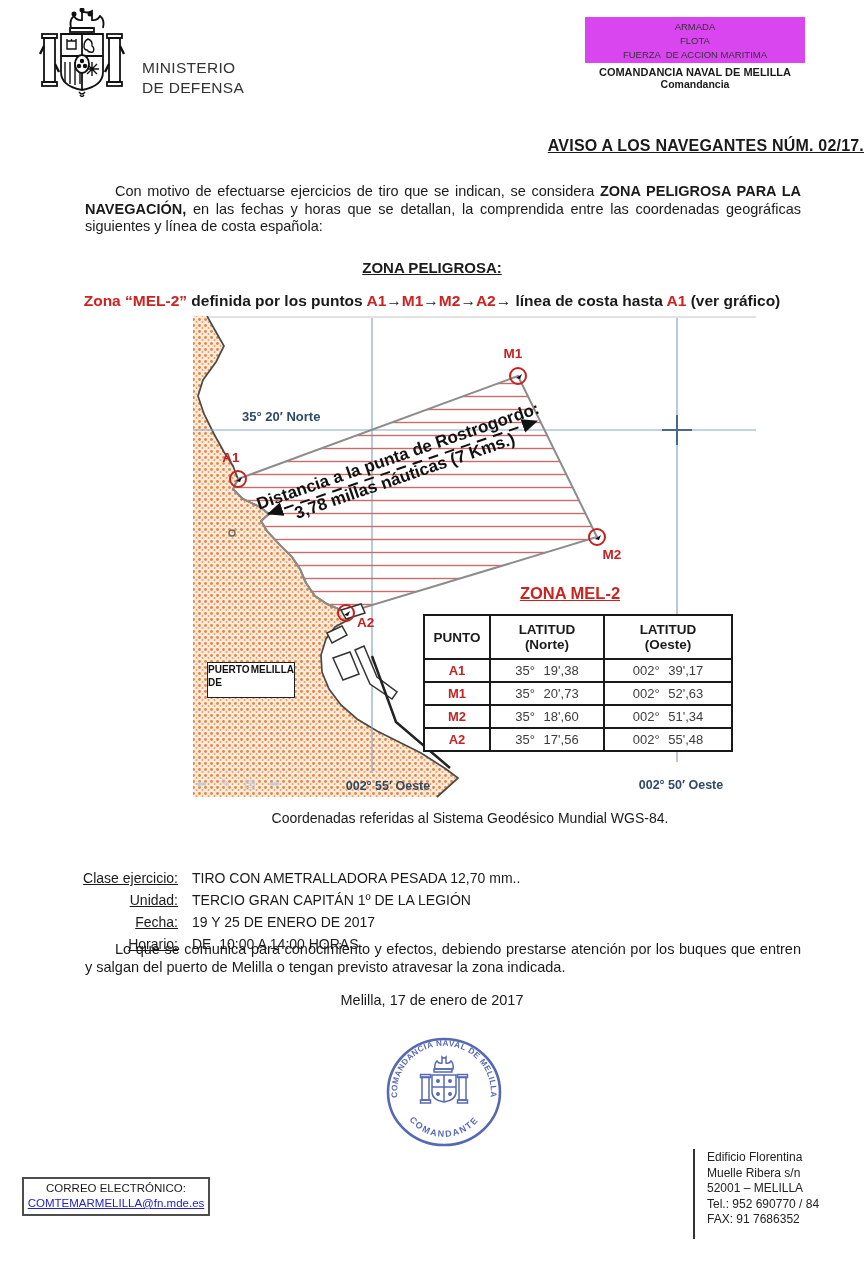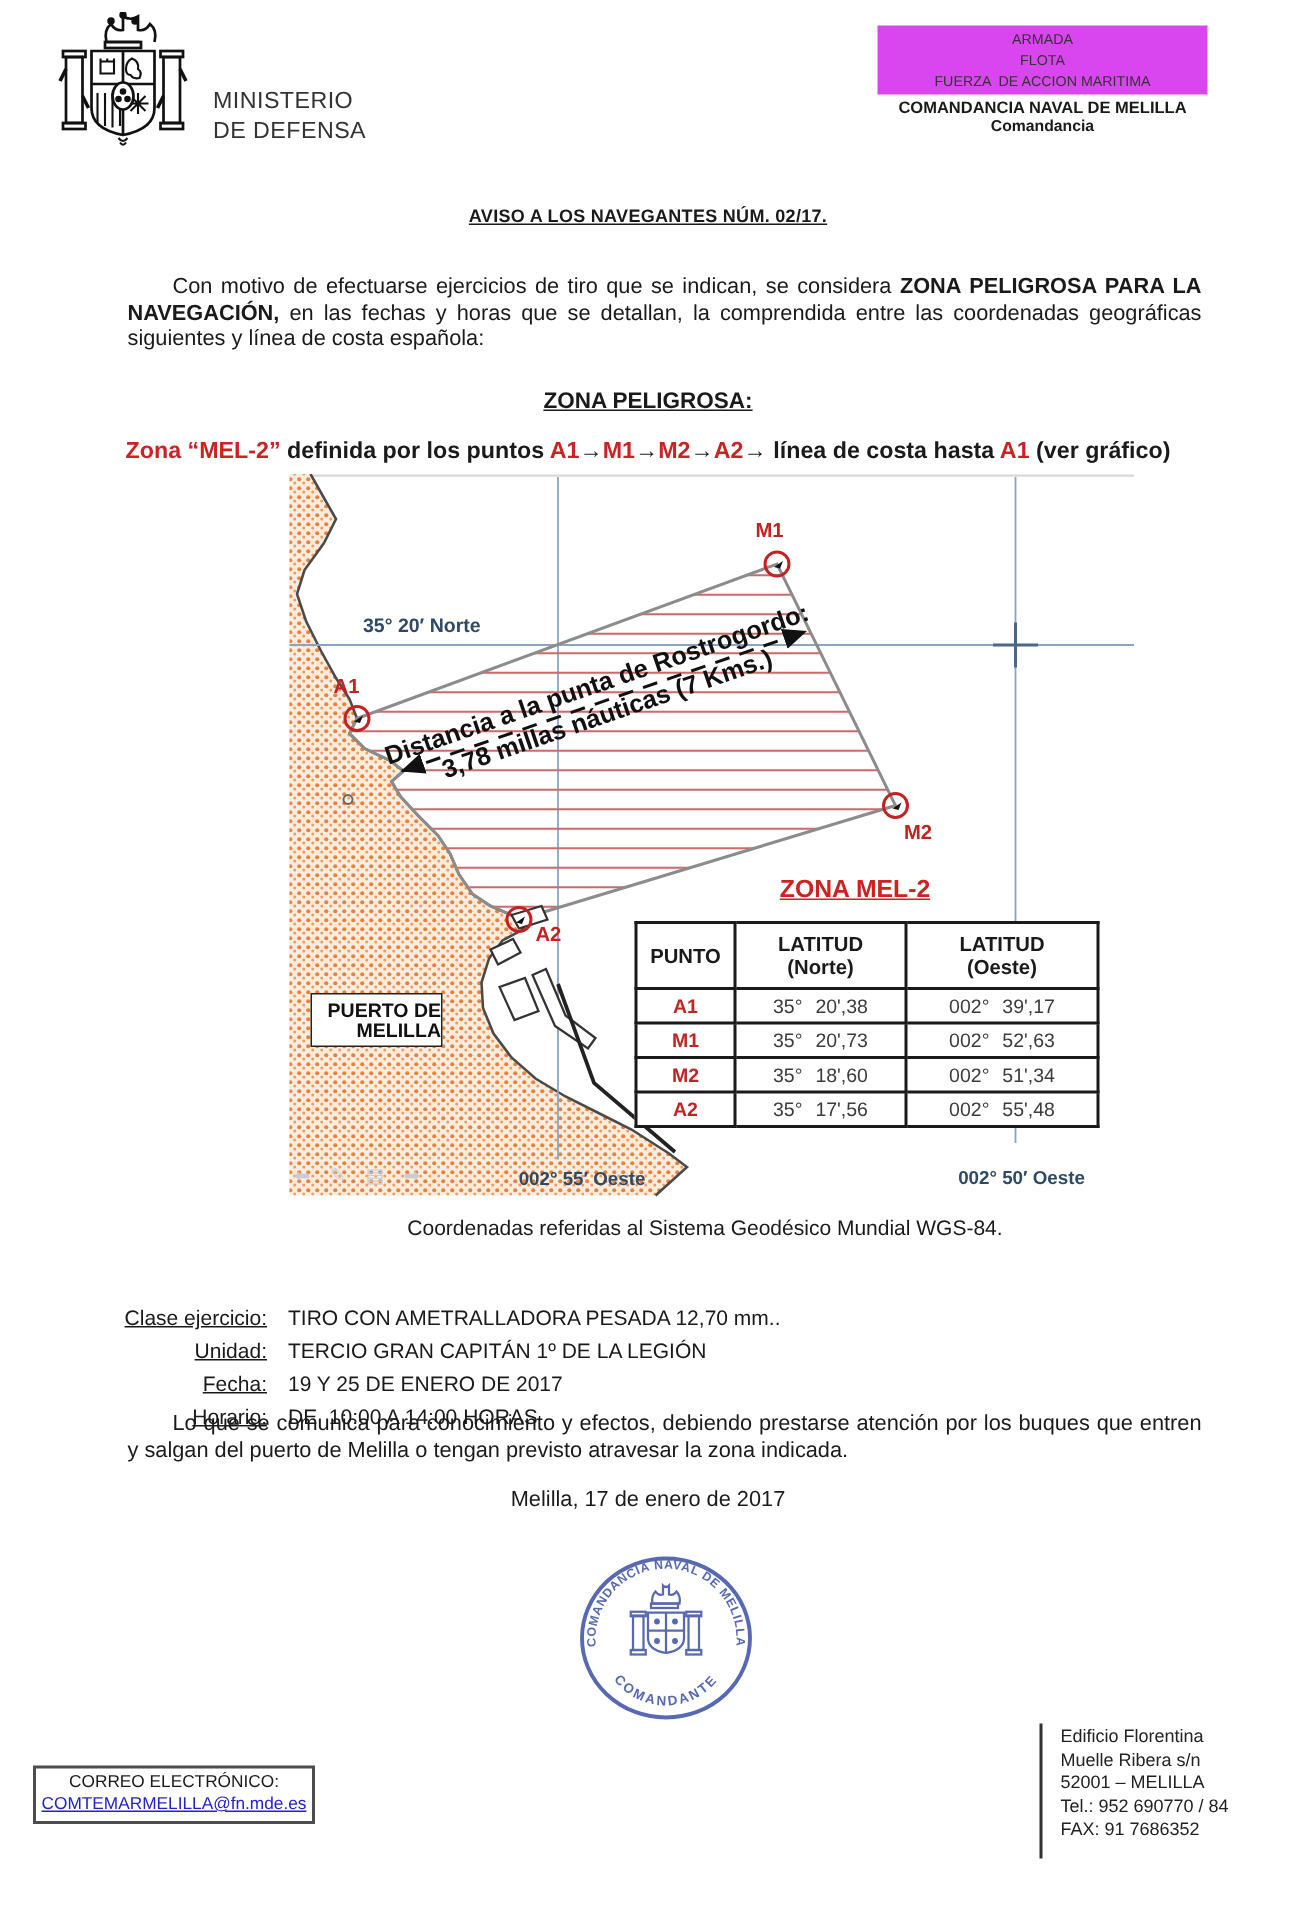--- a/index.html
+++ b/index.html
@@ -9,41 +9,41 @@
 
   
   .ministry{left:142px;top:58px;font-size:15.5px;line-height:20px;color:#333;letter-spacing:.3px;}
   .armada-box{left:585px;top:17px;width:220px;height:46px;background:#d946ef;
               font-size:9.5px;line-height:14px;text-align:center;color:#333;padding-top:3px;box-sizing:border-box;}
   .armada-box div{white-space:pre;}
   .command{left:565px;top:66px;width:260px;text-align:center;}
   .command .l1{font-weight:bold;font-size:11px;}
   .command .l2{font-weight:bold;font-size:10.5px;}
 
-  .doc-title{left:0;top:137px;width:864px;text-align:center;font-size:12px;font-weight:bold;
+  .doc-title{left:0;top:137px;width:864px;text-align:right;font-size:16px;font-weight:bold;
              text-decoration:underline;letter-spacing:.2px;}
   .para{left:85px;top:183px;width:716px;font-size:14.5px;line-height:17.6px;text-align:justify;text-indent:30px;}
   .heading2{left:0;top:259px;width:864px;text-align:center;font-size:15px;font-weight:bold;text-decoration:underline;}
   .zone-line{left:0;top:292px;width:864px;text-align:center;font-size:15.5px;font-weight:bold;}
   .red{color:#cc2222;}
 
   
   .mel2-title{left:490px;top:584px;width:160px;text-align:center;color:#cc2222;
               font-weight:bold;font-size:16.5px;text-decoration:underline;}
   table.coords{left:423px;top:614px;border-collapse:collapse;background:#fff;
                font-size:13px;text-align:center;}
   table.coords th,table.coords td{border:2px solid #1a1a1a;padding:0 6px;}
   table.coords th{height:42px;font-size:13.5px;}
   table.coords th span{text-align:center;}
   table.coords td{height:21px;color:#3c3c3c;word-spacing:5px;}
   table.coords td.pt{color:#c02525;font-weight:bold;word-spacing:normal;}
   .col-punto{width:52px;}.col-lat{width:100px;}.col-lon{width:114px;}
   .port-box{left:207px;top:662px;width:86px;height:34px;background:#fff;border:1.5px solid #222;
-            display:flex;flex-direction:column;justify-content:center;text-align:right;
-            font-size:13px;font-weight:bold;line-height:13px;color:#111;}
+            display:flex;flex-direction:row;justify-content:center;text-align:left;
+            font-size:10px;font-weight:bold;line-height:13px;color:#111;}
   .map-icons{left:196px;top:776px;display:flex;gap:13px;font-size:13px;color:#c6ccd8;}
 
   .wgs{left:120px;top:810px;width:700px;text-align:center;font-size:14px;}
   .details{left:0;top:836px;width:864px;font-size:14px;margin-top:34px;}
   .drow{height:22px;}
   .dlabel{display:inline-block;width:178px;text-align:right;text-decoration:underline;}
   .dvalue{margin-left:14px;white-space:pre-wrap;}
   .closing{left:85px;top:941px;width:716px;font-size:14.5px;line-height:17.6px;text-align:justify;text-indent:30px;}
   .dateline{left:0;top:992px;width:864px;text-align:center;font-size:14.5px;}
 
@@ -192,21 +192,21 @@
 
   <table class="abs coords">
     <tbody>
         <tr>
       <th class="col-punto"><span>PUNTO</span></th>
       <th class="col-lat"><span>LATITUD</span><br><span>(Norte)</span></th>
       <th class="col-lon"><span>LATITUD</span><br><span>(Oeste)</span></th>
     </tr>
     <tr>
       <td class="pt">A1</td>
-      <td>35° 20',38</td>
+      <td>35° 19',38</td>
       <td>002° 39',17</td>
     </tr>
     <tr>
       <td class="pt">M1</td>
       <td>35° 20',73</td>
       <td>002° 52',63</td>
     </tr>
     <tr>
       <td class="pt">M2</td>
       <td>35° 18',60</td>

